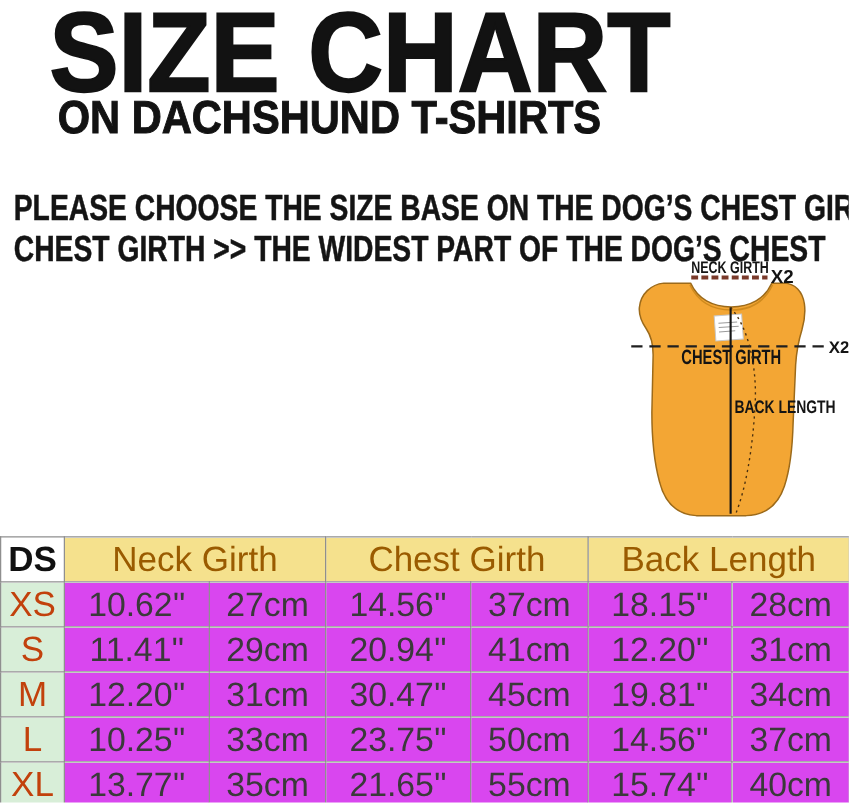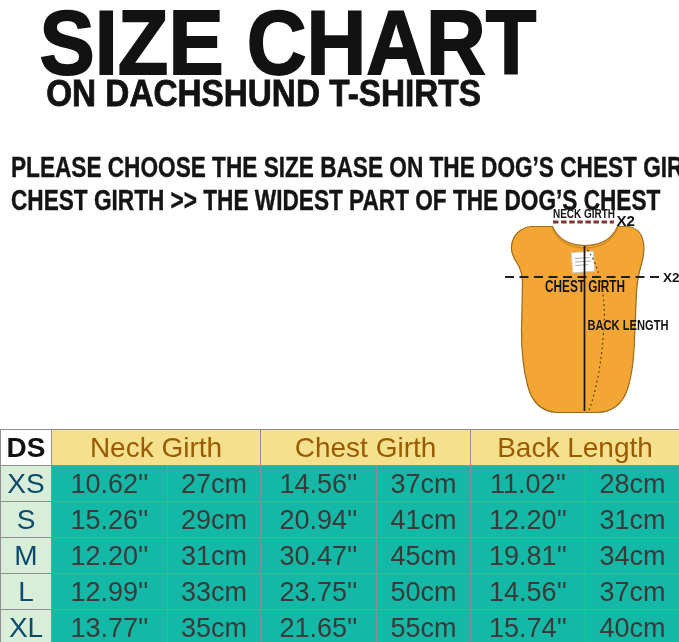--- a/index.html
+++ b/index.html
@@ -33,22 +33,22 @@
   table.size-table{
     position:absolute;left:0;top:429px;width:679px;border-collapse:collapse;table-layout:fixed;
     font-family:"Liberation Sans", sans-serif;
   }
   table.size-table td, table.size-table th{
     border:1px solid #8f8f8f;text-align:center;vertical-align:middle;
     height:35px;padding:0;line-height:34px;overflow:hidden;white-space:nowrap;
   }
   th.corner{background:#ffffff;color:#111;font-size:28px;font-weight:bold;margin-left:12px;}
   th.group{background:#F5E18D;color:#9A5B00;font-size:28px;font-weight:normal;}
-  td.size-cell{background:#D8EED8;color:#0c4a6e;font-size:28px;font-weight:normal;}
-  td.val-cell{background:#14b8a6;color:#3a3a3a;font-size:27px;font-weight:normal;}
+  td.size-cell{background:#D8EED8;color:#c2410c;font-size:28px;font-weight:normal;}
+  td.val-cell{background:#d946ef;color:#3a3a3a;font-size:27px;font-weight:normal;}
 </style>
 </head>
 <body>
 
 <div class="title-wrap">
   <span class="title">SIZE CHART</span>
 </div>
 <div class="subtitle-wrap">
   <span class="subtitle">ON DACHSHUND T-SHIRTS</span>
 </div>
@@ -120,44 +120,44 @@
       <th class="group" colspan="2">Back Length</th>
     </tr>
   </thead>
   <tbody>
       <tr>
         <td class="size-cell">XS</td>
         <td class="val-cell">10.62''</td>
         <td class="val-cell">27cm</td>
         <td class="val-cell">14.56''</td>
         <td class="val-cell">37cm</td>
-        <td class="val-cell">11.02''</td>
+        <td class="val-cell">18.15''</td>
         <td class="val-cell">28cm</td>
       </tr>
       <tr>
         <td class="size-cell">S</td>
-        <td class="val-cell">15.26''</td>
+        <td class="val-cell">11.41''</td>
         <td class="val-cell">29cm</td>
         <td class="val-cell">20.94''</td>
         <td class="val-cell">41cm</td>
         <td class="val-cell">12.20''</td>
         <td class="val-cell">31cm</td>
       </tr>
       <tr>
         <td class="size-cell">M</td>
         <td class="val-cell">12.20''</td>
         <td class="val-cell">31cm</td>
         <td class="val-cell">30.47''</td>
         <td class="val-cell">45cm</td>
         <td class="val-cell">19.81''</td>
         <td class="val-cell">34cm</td>
       </tr>
       <tr>
         <td class="size-cell">L</td>
-        <td class="val-cell">12.99''</td>
+        <td class="val-cell">10.25''</td>
         <td class="val-cell">33cm</td>
         <td class="val-cell">23.75''</td>
         <td class="val-cell">50cm</td>
         <td class="val-cell">14.56''</td>
         <td class="val-cell">37cm</td>
       </tr>
       <tr>
         <td class="size-cell">XL</td>
         <td class="val-cell">13.77''</td>
         <td class="val-cell">35cm</td>

